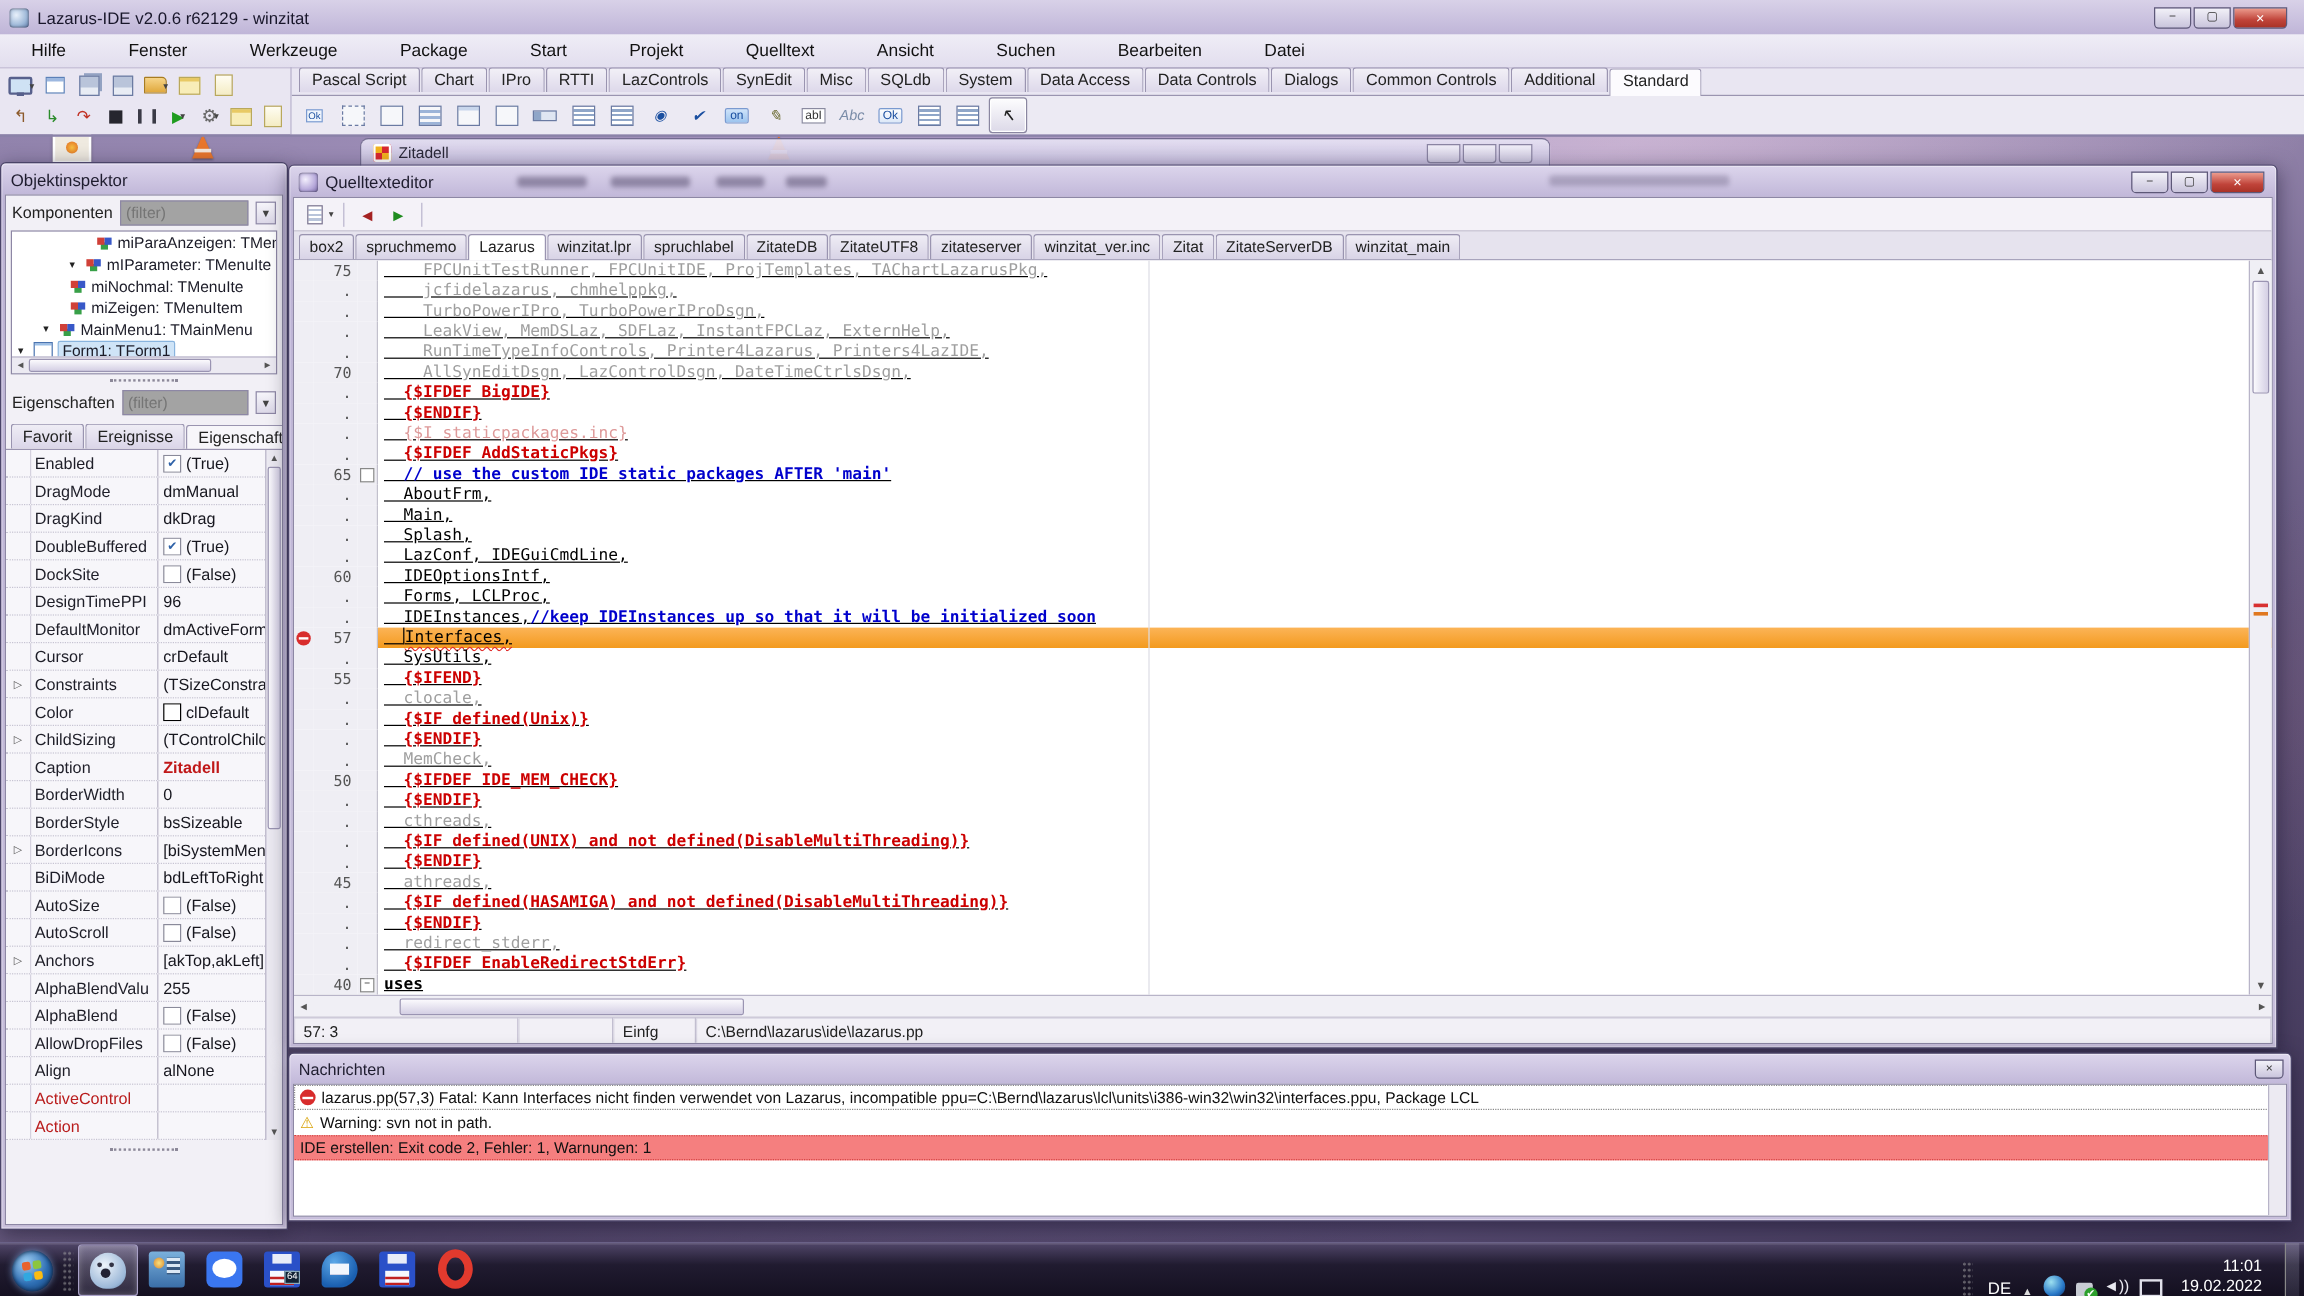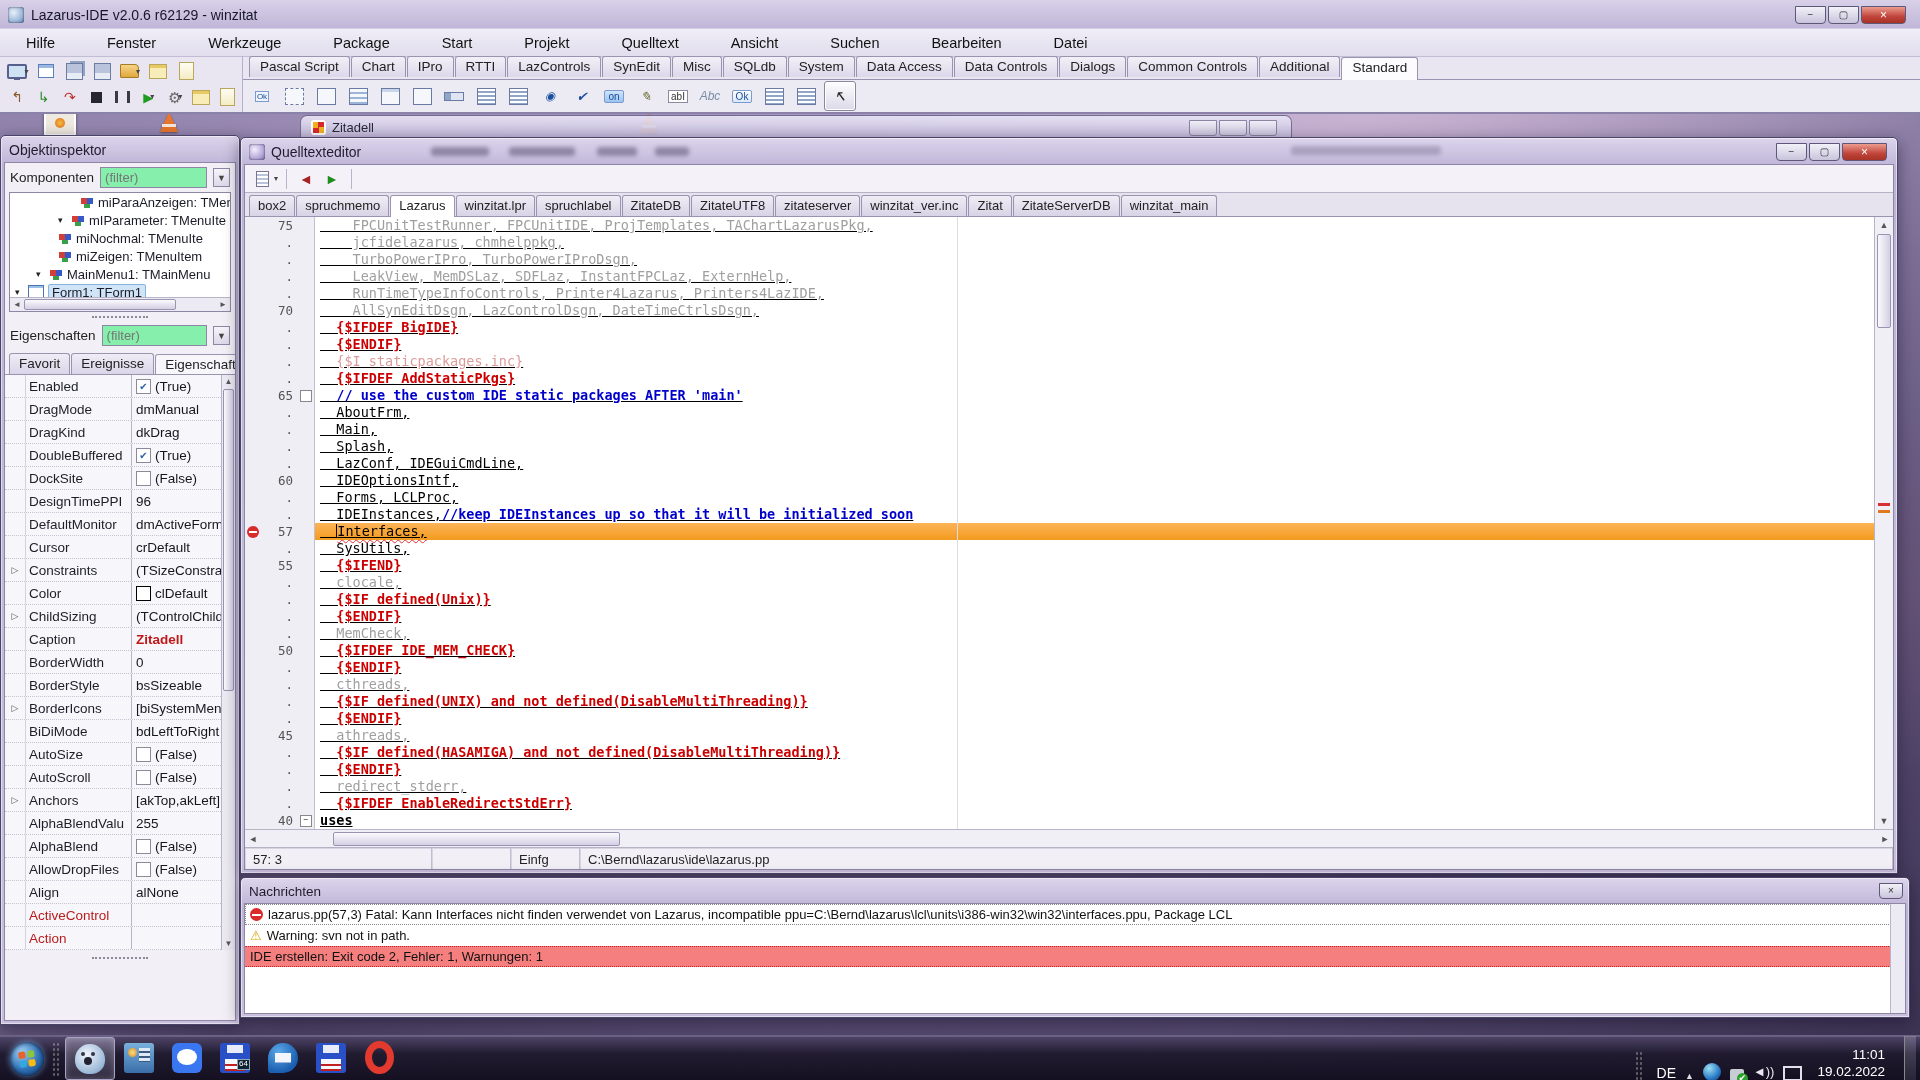--- a/index.html
+++ b/index.html
@@ -92,21 +92,21 @@
   #ghostwin{position:absolute;left:300px;top:115px;width:992px;height:24px;border:1px solid rgba(95,88,125,.8);border-bottom:none;
     border-radius:7px 7px 0 0;background:linear-gradient(rgba(232,228,245,.92),rgba(196,188,220,.9));
     display:flex;align-items:center;gap:6px;padding:0 10px;box-sizing:border-box;font-size:13px;color:#2a2838;}
   #ghostwin .gico{width:15px;height:15px;border-radius:2px;background:
     conic-gradient(#d8282e 0 25%,#f2b21e 0 50%,#d8282e 0 75%,#f2b21e 0);box-shadow:inset 0 0 0 2px #fff;}
   #ghostwin .gbtn{width:26px;height:14px;border:1px solid #8a84a2;border-radius:0 0 3px 3px;background:linear-gradient(#f0eef8,#ccc6de);}
   .smudge{position:absolute;height:9px;border-radius:3px;background:rgba(58,48,82,.42);filter:blur(2px);}
   
   #oi .content{top:26px;}
   .oirow{display:flex;align-items:center;gap:6px;padding:4px 5px;font-size:13.5px;color:#222;}
-  .oirow input{flex:1;height:19px;border:1px solid #8d87a5;background:#86efac;font:13px "Liberation Sans",sans-serif;padding:0 4px;color:#333;min-width:20px;}
+  .oirow input{flex:1;height:19px;border:1px solid #8d87a5;background:#a3a3a3;font:13px "Liberation Sans",sans-serif;padding:0 4px;color:#333;min-width:20px;}
   .funnel{width:15px;height:17px;border:1px solid #8d87a5;background:linear-gradient(#f6f5fa,#dcd8e8);display:flex;align-items:center;justify-content:center;font-size:9px;color:#444;}
   #oitree{margin:0 4px;border:1px solid #8d87a5;background:#fff;height:118px;position:relative;overflow:hidden;}
   .trow{height:18px;display:flex;align-items:center;gap:4px;font-size:13px;color:#1c1c28;white-space:nowrap;}
   .d0{padding-left:5px}.d1{padding-left:26px}.d2{padding-left:48px}.d3{padding-left:70px}
   .texp{font-size:9px;color:#222;width:9px;}
   .tico{width:14px;height:12px;flex:0 0 auto;}
   .ico-form{border:1px solid #4a74b0;background:#fff;box-shadow:inset 0 2px 0 #9cc0e8;}
   .ico-comp{position:relative;background:none;}
   .ico-comp:before{content:"";position:absolute;left:1px;top:2px;width:6px;height:6px;background:#d04038;box-shadow:6px 0 0 #3858c8,3px 4px 0 #38a048;}
   .tlabel.sel{background:#cfe4f7;border:1px solid #89b4de;border-radius:2px;padding:0 3px;}

